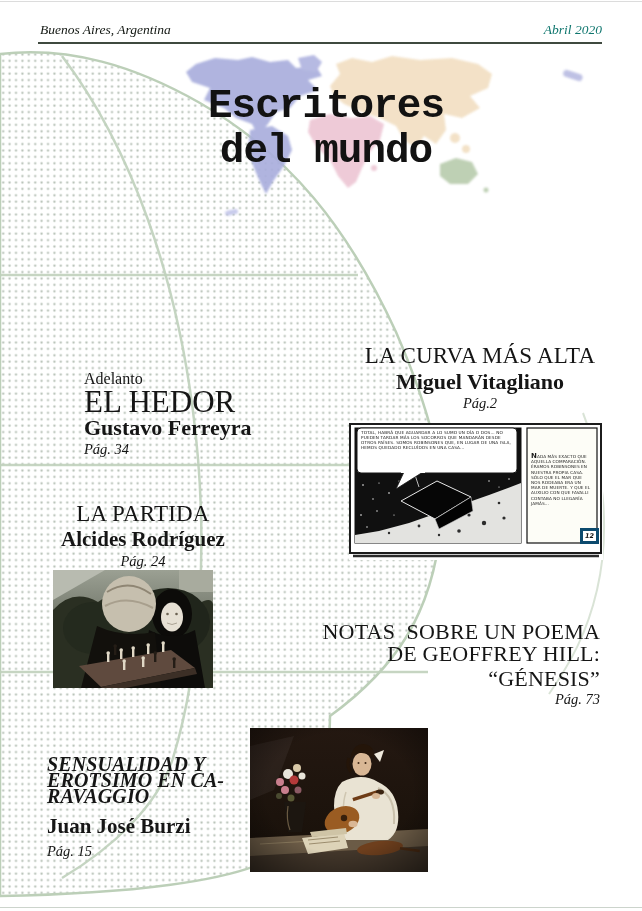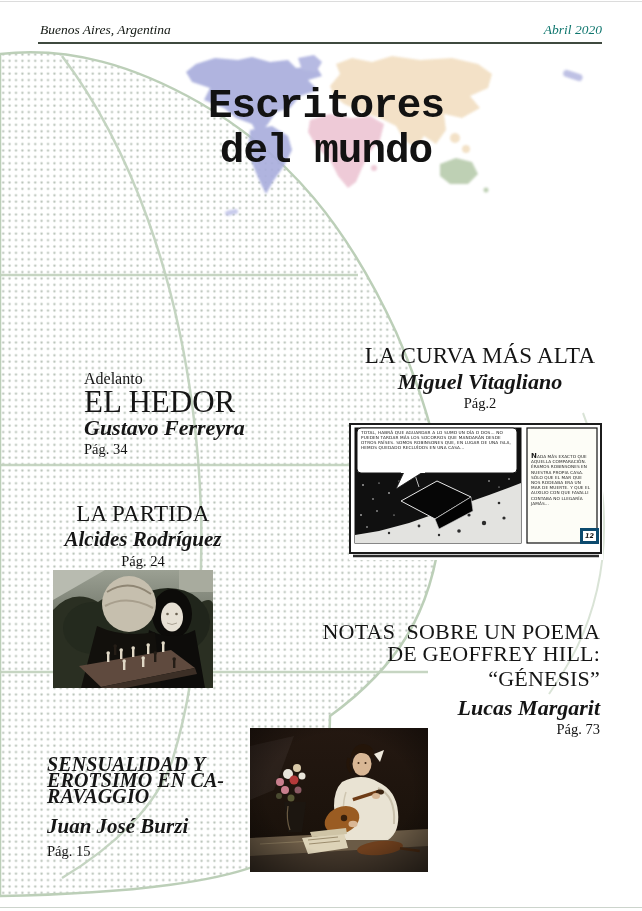--- a/index.html
+++ b/index.html
@@ -14,22 +14,22 @@
   .page-edge-top{left:0;top:1px;width:642px;height:1px;background:#dcdcdc;}
   .page-edge-bottom{left:0;top:907px;width:642px;height:1px;background:#ccd4cc;}
   
   .logo{left:146px;top:84px;width:360px;text-align:center;
         font-family:"Liberation Mono","DejaVu Sans Mono",monospace;
         font-weight:700;font-size:41px;line-height:45px;color:#121212;letter-spacing:-1px;}
   
   .kicker{font-size:16px;line-height:19px;}
   .title{font-size:23px;line-height:26px;letter-spacing:0.2px;}
   .title-sm{font-size:31px;line-height:27px;}
-  .author{font-style:italic;font-weight:600;font-size:22px;line-height:25px;}
-  .pag{font-size:14.5px;line-height:18px;}
+  .author{font-weight:600;font-size:22px;line-height:25px;}
+  .pag{font-style:italic;font-size:14.5px;line-height:18px;}
   .blk-curva{left:330px;top:343px;width:300px;text-align:center;}
   .blk-hedor{left:48px;top:369px;width:240px;text-align:left;margin-left:36px;}
   .blk-partida{left:30px;top:501px;width:226px;text-align:center;}
   .blk-notas{left:290px;top:621px;width:310px;text-align:right;}
   .blk-notas .tl{font-size:22px;line-height:21.5px;white-space:pre-wrap;letter-spacing:0.2px;}
   .blk-notas .tl3{margin-top:4px;}
   .blk-notas .author{margin-top:5px;}
   .blk-sens{left:47px;top:757px;width:218px;text-align:left;}
   .blk-sens .tl{font-weight:700;font-style:italic;font-size:20px;line-height:15.8px;letter-spacing:0.1px;}
   .blk-sens .author{margin-top:10px;font-size:21px;}
@@ -235,21 +235,20 @@
         <circle cx="102.2" cy="83" r="1.8"></circle>
       <rect x="120" y="90" width="2.4" height="8"></rect>
         <circle cx="121.2" cy="89" r="1.8"></circle>
     </g>
   </svg>
 
   <div class="abs blk-notas">
     <div class="tl">NOTAS  SOBRE UN POEMA</div>
     <div class="tl">DE GEOFFREY HILL:</div>
     <div class="tl tl3">“GÉNESIS”</div>
-    <div class="author">Lucas Margarit</div>
     <div class="pag">Pág. 73</div>
   </div>
 
   <svg class="abs photo-caravaggio" width="178" height="144" viewBox="0 0 178 144">
     <defs>
       <linearGradient id="cbg" x1="0" y1="0" x2="0" y2="1">
         <stop offset="0" stop-color="#241811"></stop>
           <stop offset="1" stop-color="#171009"></stop>
       </linearGradient>
       <radialGradient id="vign" cx="0.5" cy="0.45" r="0.75">

